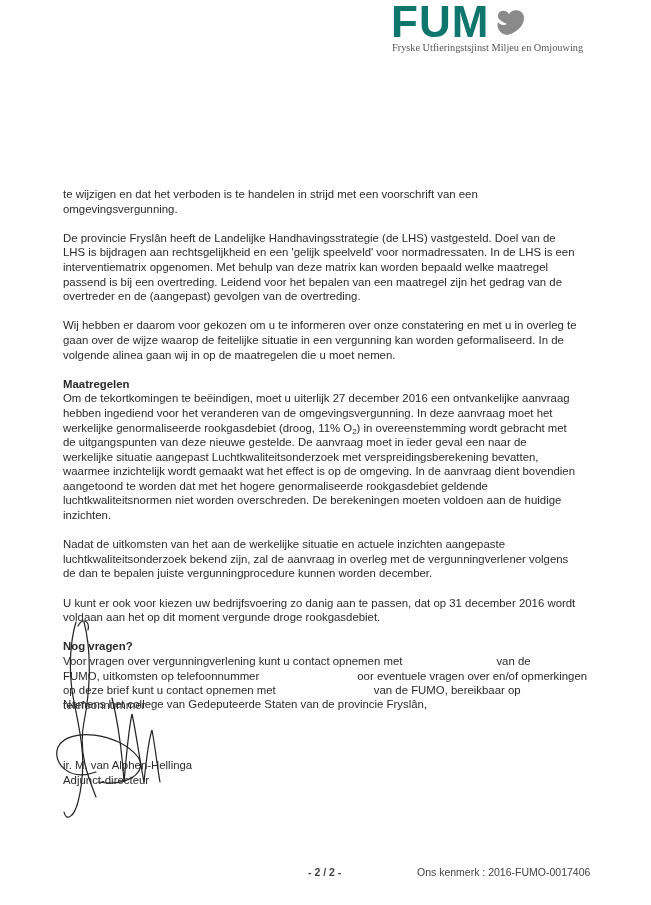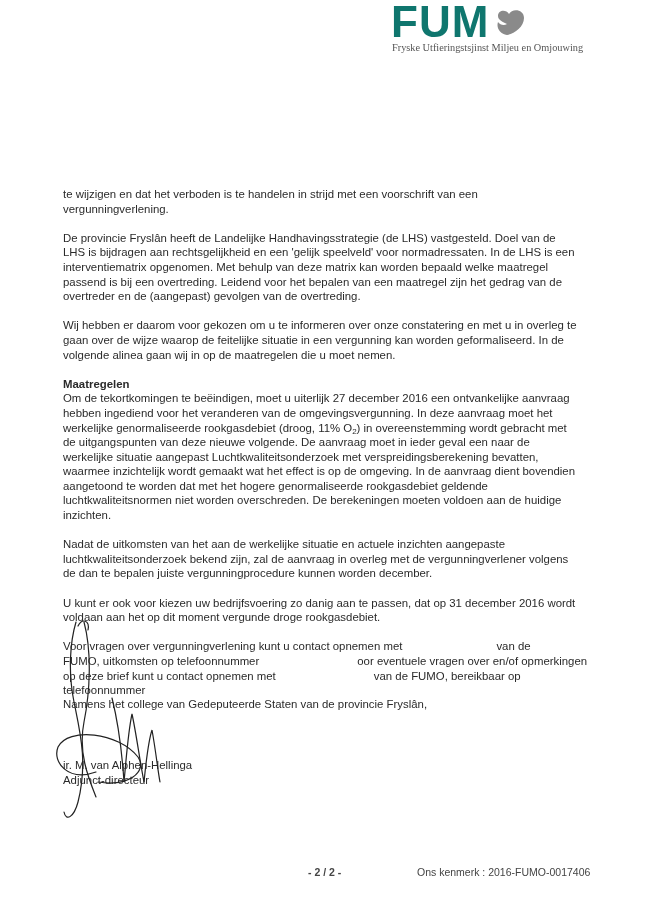--- a/index.html
+++ b/index.html
@@ -37,56 +37,57 @@
   <span class="logo-word">FUM</span>
   <svg class="logo-heart" viewBox="0 0 32 28">
     <path d="M4 8 C4 2, 12 1, 15 6 C18 0, 30 1, 30 10 C30 19, 20 26, 13 27 C6 26, 2 20, 4 14 C6 17, 10 18, 13 16 C9 14, 4 12, 4 8 Z" fill="#8a8a8a"></path>
   </svg>
   <span class="logo-sub">Fryske Utfieringstsjinst Miljeu en Omjouwing</span>
 </div>
 
 <div class="page">
   <p class="para">
     <span class="line">te wijzigen en dat het verboden is te handelen in strijd met een voorschrift van een</span>
-    <span class="line">vergunningverlening.</span>
+    <span class="line">omgevingsvergunning.</span>
   </p>
   <p class="para">
     <span class="line">De provincie Fryslân heeft de Landelijke Handhavingsstrategie (de LHS) vastgesteld. Doel van de</span>
     <span class="line">LHS is bijdragen aan rechtsgelijkheid en een 'gelijk speelveld' voor normadressaten. In de LHS is een</span>
     <span class="line">interventiematrix opgenomen. Met behulp van deze matrix kan worden bepaald welke maatregel</span>
     <span class="line">passend is bij een overtreding. Leidend voor het bepalen van een maatregel zijn het gedrag van de</span>
     <span class="line">overtreder en de (aangepast) gevolgen van de overtreding.</span>
   </p>
   <p class="para">
     <span class="line">Wij hebben er daarom voor gekozen om u te informeren over onze constatering en met u in overleg te</span>
     <span class="line">gaan over de wijze waarop de feitelijke situatie in een vergunning kan worden geformaliseerd. In de</span>
     <span class="line">volgende alinea gaan wij in op de maatregelen die u moet nemen.</span>
   </p>
   <p class="para">
     <span class="heading">Maatregelen</span>
     <span class="line">Om de tekortkomingen te beëindigen, moet u uiterlijk 27 december 2016 een ontvankelijke aanvraag</span>
     <span class="line">hebben ingediend voor het veranderen van de omgevingsvergunning. In deze aanvraag moet het</span>
     <span class="line"><span>werkelijke genormaliseerde rookgasdebiet (droog, 11% O</span><sub>2</sub><span>) in overeenstemming wordt gebracht met</span></span>
-    <span class="line">de uitgangspunten van deze nieuwe volgende. De aanvraag moet in ieder geval een naar de</span>
+    <span class="line">de uitgangspunten van deze nieuwe gestelde. De aanvraag moet in ieder geval een naar de</span>
     <span class="line">werkelijke situatie aangepast Luchtkwaliteitsonderzoek met verspreidingsberekening bevatten,</span>
     <span class="line">waarmee inzichtelijk wordt gemaakt wat het effect is op de omgeving. In de aanvraag dient bovendien</span>
     <span class="line">aangetoond te worden dat met het hogere genormaliseerde rookgasdebiet geldende</span>
     <span class="line">luchtkwaliteitsnormen niet worden overschreden. De berekeningen moeten voldoen aan de huidige</span>
     <span class="line">inzichten.</span>
   </p>
   <p class="para">
     <span class="line">Nadat de uitkomsten van het aan de werkelijke situatie en actuele inzichten aangepaste</span>
     <span class="line">luchtkwaliteitsonderzoek bekend zijn, zal de aanvraag in overleg met de vergunningverlener volgens</span>
     <span class="line">de dan te bepalen juiste vergunningprocedure kunnen worden december.</span>
   </p>
   <p class="para">
     <span class="line">U kunt er ook voor kiezen uw bedrijfsvoering zo danig aan te passen, dat op 31 december 2016 wordt</span>
     <span class="line">voldaan aan het op dit moment vergunde droge rookgasdebiet.</span>
   </p>
   <p class="para">
+    <span class="heading">Nog vragen?</span>
     <span class="line"><span>Voor vragen over vergunningverlening kunt u contact opnemen met</span><span style="display:inline-block;width:94px"></span><span>van de</span></span>
     <span class="line"><span>FUMO, uitkomsten op telefoonnummer</span><span style="display:inline-block;width:98px"></span><span>oor eventuele vragen over en/of opmerkingen</span></span>
     <span class="line"><span>op deze brief kunt u contact opnemen met</span><span style="display:inline-block;width:98px"></span><span>van de FUMO, bereikbaar op</span></span>
     <span class="line">telefoonnummer</span>
   </p>
 </div>
 
 <div class="closing">Namens het college van Gedeputeerde Staten van de provincie Fryslân,</div>
 <div class="signer">
   <span class="line">ir. M. van Alphen-Hellinga</span>

